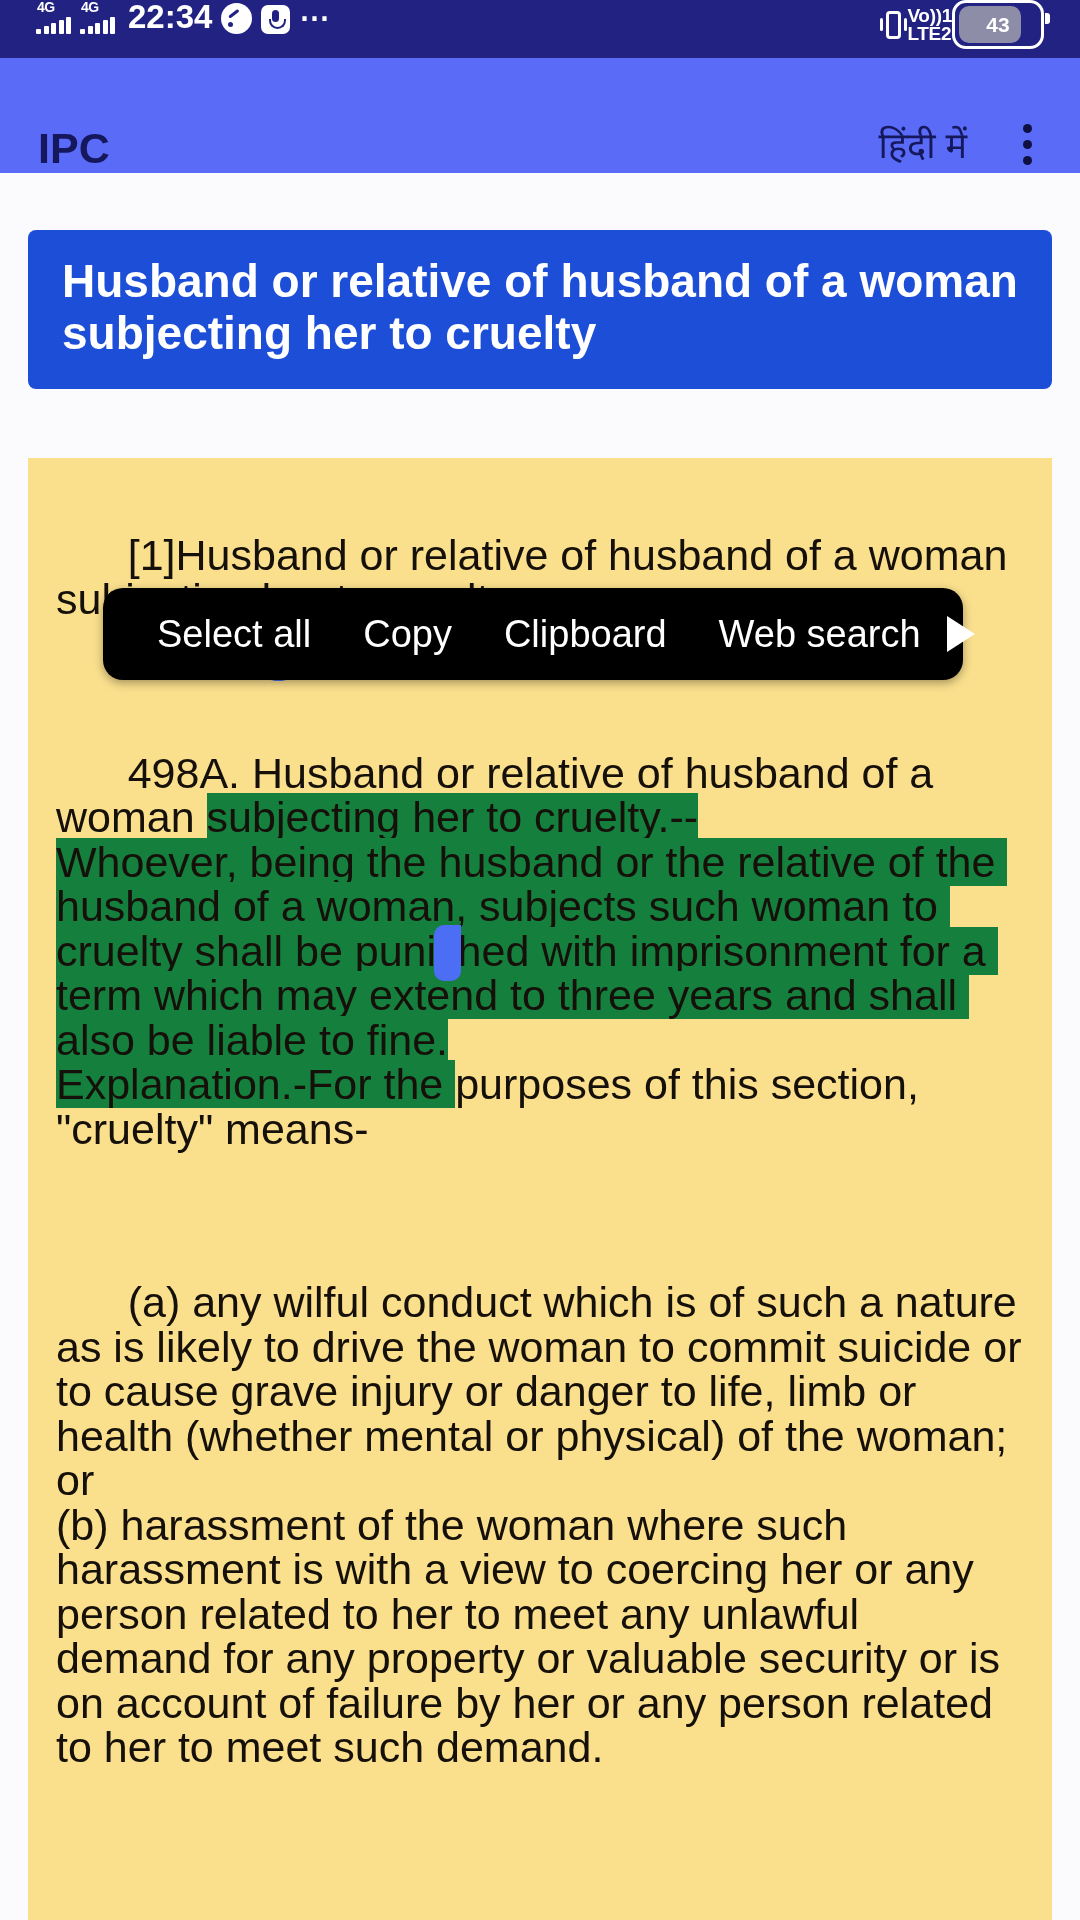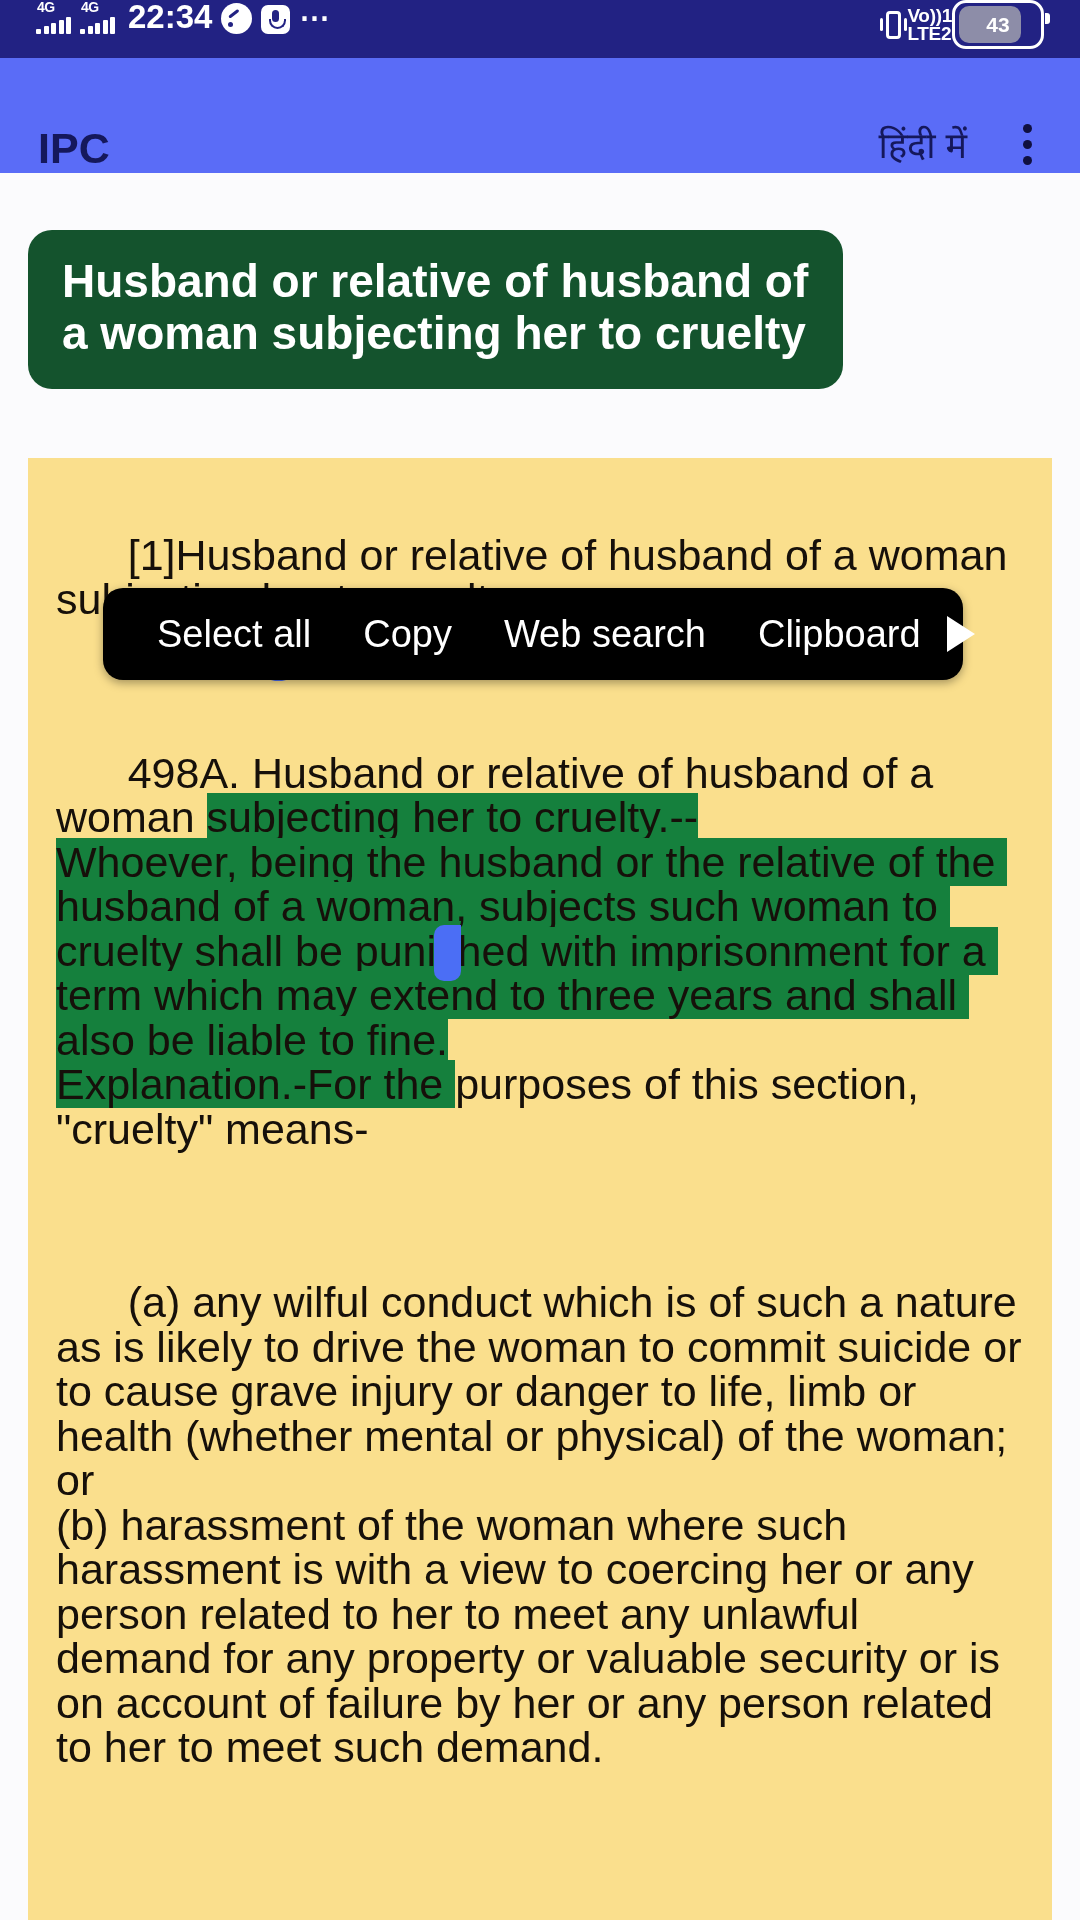--- a/index.html
+++ b/index.html
@@ -80,22 +80,22 @@
     background:#5a6cf7; display:flex; align-items:flex-end; padding:0 38px;
   }
   .appbar .title{ font-size:43px; font-weight:bold; color:#15185c; letter-spacing:0px; }
   .appbar .actions{ margin-left:auto; display:flex; align-items:center; gap:46px; }
   .appbar .lang{ font-size:36px; color:#15185c; }
   .kebab{ display:flex; flex-direction:column; gap:7px; padding:8px 10px; }
   .kebab i{ display:block; width:9px; height:9px; border-radius:50%; background:#101040; }
 
   
   .title-card{
-    position:absolute; top:230px; left:28px; width:815px;
-    background:#14532d; border-radius:24px;
+    position:absolute; top:230px; left:28px; width:1024px;
+    background:#1d4ed8; border-radius:8px;
     padding:26px 34px 30px 34px;
   }
   .title-card .t{
     font-size:46px; font-weight:bold; color:#ffffff; line-height:1.12;
   }
 
   
   .content-card{
     position:absolute; top:458px; left:28px; width:1024px; height:1462px;
     background:#fadf8d; padding:30px 28px 0 28px; overflow:hidden;
@@ -223,18 +223,18 @@
 (b) harassment of the woman where such harassment is with a view to coercing her or any person related to her to meet any unlawful demand for any property or valuable security or is on account of failure by her or any person related to her to meet such demand.</span>
     </div>
   </div>
 
   <div class="handle start"></div>
   <div class="handle end"></div>
 
   <div class="ctx-menu">
     <div class="mi">Select all</div>
     <div class="mi">Copy</div>
+    <div class="mi">Clipboard</div>
     <div class="mi">Web search</div>
-    <div class="mi">Clipboard</div>
     <div class="more"></div>
   </div>
 
 </div>
 
 </body></html>

